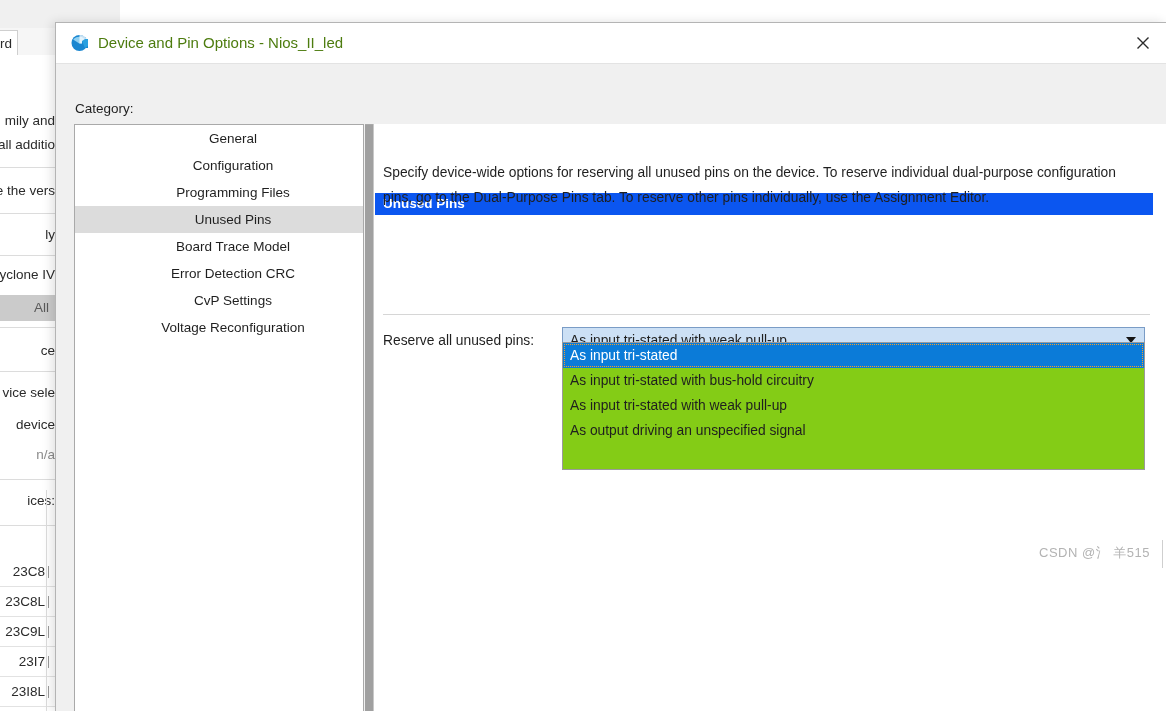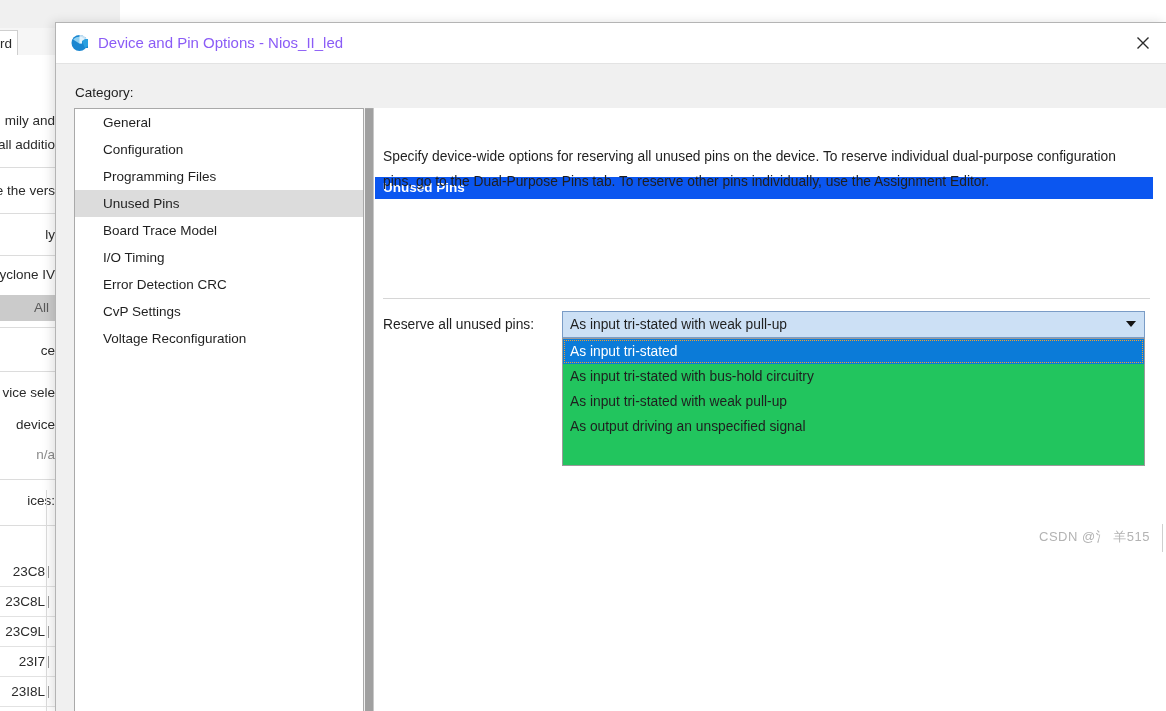--- a/index.html
+++ b/index.html
@@ -70,30 +70,30 @@
   }
   .titlebar {
     position: relative; height: 40px; background: #ffffff;
     border-bottom: 1px solid #e3e3e3;
   }
   .title-icon {
     position: absolute; left: 14px; top: 10px; width: 20px; height: 20px;
   }
   .title-text {
     position: absolute; left: 42px; top: 0; height: 40px; line-height: 40px;
-    font-size: 15px; color: #8b5cf6;
+    font-size: 15px; color: #4d7c0f;
   }
   .close-btn {
     position: absolute; right: 0; top: 0; width: 46px; height: 40px;
     display: flex; align-items: center; justify-content: center;
     cursor: default;
   }
   .close-btn svg { display: block; }
 
-  .dlg-body { position: relative; height: 492px; background: #f0f0f0; }
+  .dlg-body { position: relative; height: 492px; background: #f0f0f0; margin-top: 16px; }
 
   .cat-label {
     position: absolute; left: 19px; top: 21px;
     font-size: 13.5px; color: #1f1f1f;
   }
 
   
   .cat-list {
     position: absolute; left: 18px; top: 44px;
     width: 290px; height: 604px;
@@ -101,20 +101,21 @@
     border: 1px solid #a9a9a9;
     box-sizing: border-box;
     overflow: hidden;
   }
   .cat-item {
     height: 27px; line-height: 27px;
     padding-left: 28px;
     font-size: 13.5px; color: #1f1f1f;
     white-space: nowrap;
     cursor: default;
+    text-align: center;
   }
   .cat-item.selected { background: #dcdcdc; }
 
   .cat-scroll {
     position: absolute; left: 309px; top: 44px;
     width: 10px; height: 604px;
     background: #f0f0f0;
     border-top: 1px solid #a9a9a9; border-bottom: 1px solid #a9a9a9;
     box-sizing: border-box;
   }
@@ -175,23 +176,23 @@
   .combo-arrow {
     position: absolute; right: 8px; top: 9px;
     width: 0; height: 0;
     border-left: 5px solid transparent;
     border-right: 5px solid transparent;
     border-top: 6px solid #141414;
   }
 
   
   .dropdown {
-    position: absolute; left: 179px; top: 26px;
+    position: absolute; left: 179px; top: 14px;
     width: 583px; height: 128px;
-    background: #22c55e;
+    background: #84cc16;
     border: 1px solid #9a9a9a;
     box-sizing: border-box;
     z-index: 40;
   }
   .dd-item {
     height: 25px; line-height: 25px;
     padding-left: 7px;
     font-size: 13.8px; color: #1f1f1f;
     white-space: nowrap;
     cursor: default;
@@ -290,21 +291,20 @@
     <div class="dlg-body">
 
       <div class="cat-label">Category:</div>
 
       <div class="cat-list">
         <div class="cat-item">General</div>
         <div class="cat-item">Configuration</div>
         <div class="cat-item">Programming Files</div>
         <div class="cat-item selected">Unused Pins</div>
         <div class="cat-item">Board Trace Model</div>
-        <div class="cat-item">I/O Timing</div>
         <div class="cat-item">Error Detection CRC</div>
         <div class="cat-item">CvP Settings</div>
         <div class="cat-item">Voltage Reconfiguration</div>
       </div>
 
       <div class="cat-scroll">
         <div class="cat-scroll-bar"></div>
       </div>
 
       <div class="pane">

